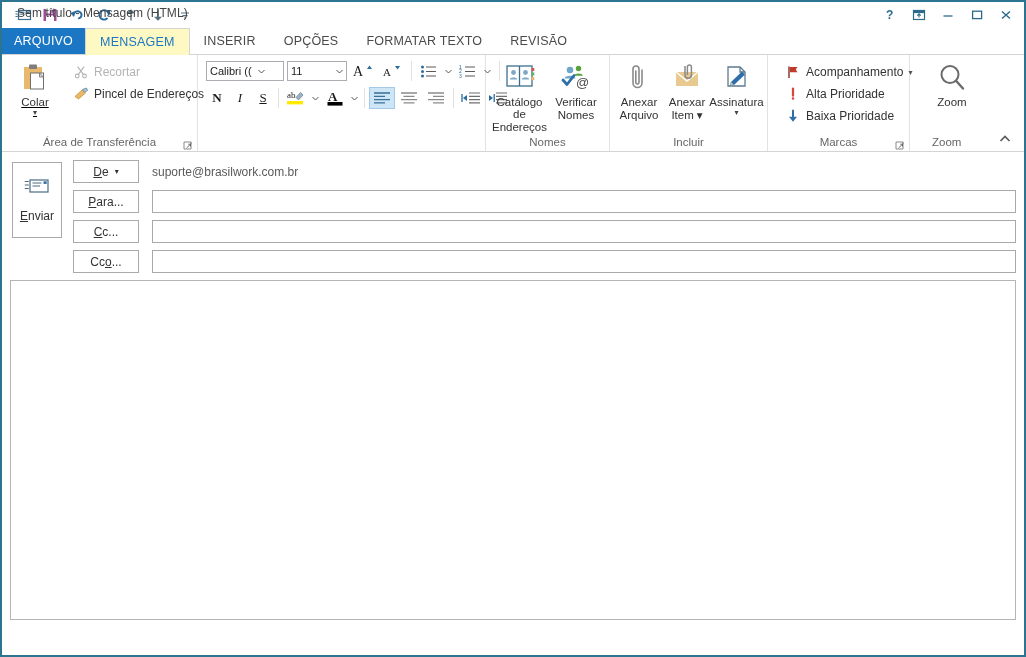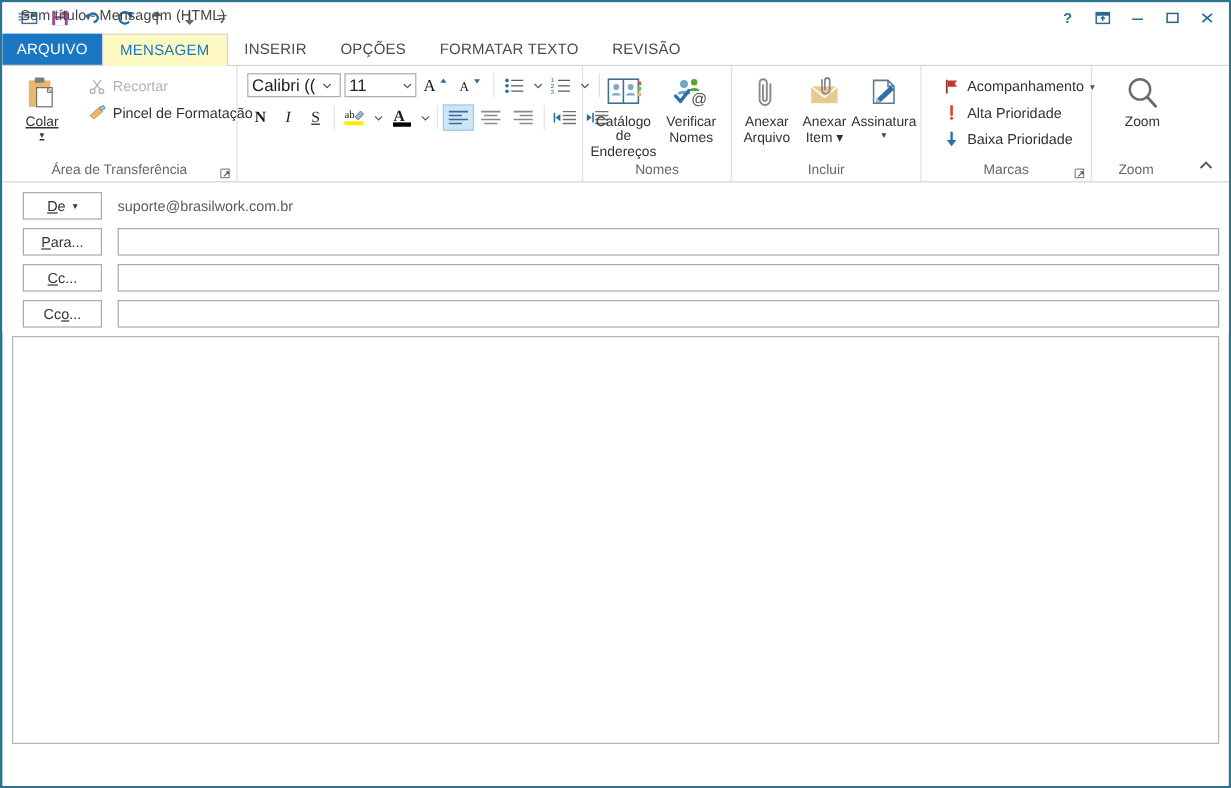--- a/index.html
+++ b/index.html
@@ -79,21 +79,21 @@
   .smallbtn{
     display:flex;align-items:center;gap:5px;height:22px;padding:0 5px;cursor:default;
     font-size:12px;color:#333;white-space:nowrap;
   }
   .smallbtn.dim{color:#b3b3b3;}
   .smallbtn .sico{width:17px;height:16px;display:flex;align-items:center;justify-content:center;}
   
   .fontrow{display:flex;align-items:center;gap:3px;height:24px;}
   .combo{
     height:20px;border:1px solid #abadb3;background:#fff;display:flex;align-items:center;
-    font-size:14px;color:#222;box-sizing:border-box;
+    font-size:11px;color:#222;box-sizing:border-box;
   }
   .combo .val{padding:0 3px;overflow:hidden;white-space:nowrap;}
   .combo .arr{width:13px;display:flex;align-items:center;justify-content:center;border-left:none;}
   .fname{width:78px;}
   .fsize{width:60px;}
   .tbtn{
     width:22px;height:22px;display:flex;align-items:center;justify-content:center;cursor:default;
   }
   .tbtn.wide{width:26px;}
   .tbtn.on{background:#cde6f7;border:1px solid #a3c8e8;box-sizing:border-box;}
@@ -264,21 +264,21 @@
             </span>
             <span>Recortar</span>
           </div>
           <div class="smallbtn">
             <span class="sico">
               <svg width="16" height="14" viewBox="0 0 16 14">
                   <path d="M2 9.5 L9 3 L12.5 6 L5.5 12 Z" fill="#e8b96c" stroke="#c9952f" stroke-width="0.8"></path>
                   <path d="M9.5 2.5 L13.5 1 L14.5 3.5 L11.5 5.2 Z" fill="#a8c6d9" stroke="#5d87a3" stroke-width="0.8"></path>
                 </svg>
             </span>
-            <span>Pincel de Formatação</span>
+            <span>Pincel de Endereços</span>
           </div>
         </div>
       </div>
       <div class="rgroup-label">
         <span>Área de Transferência</span>
         <span class="dlg-launcher">
           <svg width="10" height="10" viewBox="0 0 10 10">
               <path d="M1 1 H8 V3 M1 1 V8 H8 V1" fill="none" stroke="#8a8a8a" stroke-width="1"></path>
               <path d="M3.5 7 L7.5 3.2 M7.5 3.2 H5.3 M7.5 3.2 V5.4" stroke="#5a5a5a" stroke-width="0.9" fill="none"></path>
             </svg>
@@ -564,20 +564,33 @@
         <span style="position:absolute;right:12px;bottom:2px;">
           <svg width="14" height="10" viewBox="0 0 14 10">
               <path d="M2.5 7 L7 2.5 L11.5 7" fill="none" stroke="#5b5b5b" stroke-width="1.7"></path>
             </svg>
         </span>
       </div>
     </div>
   </div>
 
   <div class="hdrarea">
+    <div class="sendcol">
+      <div class="sendbtn">
+        <span>
+          <svg width="26" height="20" viewBox="0 0 26 20">
+            <rect x="6" y="3" width="18" height="12" fill="#fff" stroke="#4a6b80" stroke-width="1.2"></rect>
+            <path d="M8.5 6h9M8.5 9h7.5" stroke="#4a6b80" stroke-width="1"></path>
+            <rect x="19.5" y="4.3" width="3.2" height="2.6" fill="#2f6fa8"></rect>
+            <path d="M0.8 4.5h4M0.8 8h4M0.8 11.5h4" stroke="#4a6b80" stroke-width="1.1"></path>
+          </svg>
+        </span>
+        <span class="lbl"><span class="uline">E</span><span>nviar</span></span>
+      </div>
+    </div>
     <div class="fieldscol">
       <div class="frow">
         <div class="fbtn withcaret">
           <span><span class="uline">D</span>e</span>
           <span style="font-size:8px;">▾</span>
         </div>
         <div class="fromtext">suporte@brasilwork.com.br</div>
       </div>
       <div class="frow">
         <div class="fbtn">

